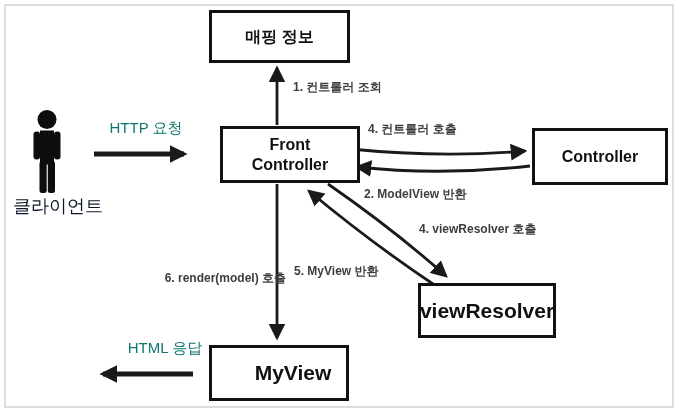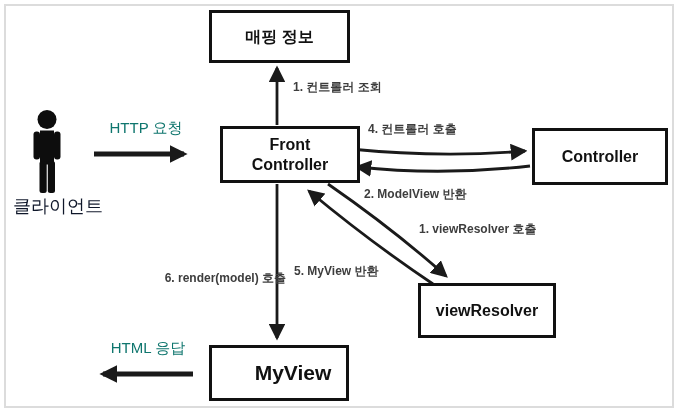--- a/index.html
+++ b/index.html
@@ -13,38 +13,38 @@
   }
   .node{
     position:absolute;border:3px solid #111;background:#fff;
     display:flex;align-items:center;justify-content:center;
     font-weight:bold;color:#111;font-size:16px;line-height:1.2;
     text-align:center;white-space:pre-line;box-sizing:border-box;
   }
   .node-mapping{left:209px;top:10px;width:141px;height:53px;}
   .node-front{left:220px;top:126px;width:140px;height:57px;}
   .node-controller{left:532px;top:128px;width:136px;height:57px;}
-  .node-viewresolver{left:418px;top:283px;width:138px;height:55px;font-size:16px;}
+  .node-viewresolver{left:418px;top:283px;width:138px;height:55px;font-size:21px;}
   .node-myview{left:209px;top:345px;width:140px;height:56px;font-size:21px;padding-left:28px;}
   .step-label{
     position:absolute;font-size:12px;font-weight:bold;color:#3d3d3d;
     white-space:nowrap;
   }
   .lbl-step1{left:293px;top:79px;}
   .lbl-step2{left:368px;top:121px;}
   .lbl-step3{left:364px;top:186px;}
   .lbl-step4{left:419px;top:221px;}
   .lbl-step5{left:294px;top:263px;text-align:center;}
   .lbl-step6{right:392px;top:270px;}
   .io-label{
     position:absolute;font-size:15px;color:#0f766e;font-weight:500;
     white-space:nowrap;text-align:center;
   }
   .lbl-http{left:98px;top:119px;width:96px;}
-  .lbl-html{left:100px;top:339px;width:96px;}
+  .lbl-html{left:117px;top:339px;width:96px;}
   .lbl-client{
     position:absolute;left:10px;top:194px;width:96px;text-align:center;
     font-size:18px;color:#0f172a;
   }
   svg.wires{position:absolute;left:0;top:0;width:678px;height:412px;}
 </style>
 </head>
 <body>
 
 <div class="stage">
@@ -94,21 +94,21 @@
 
   <div class="node node-controller">Controller</div>
 
   <div class="node node-viewresolver">viewResolver</div>
 
   <div class="node node-myview">MyView</div>
 
   <div class="step-label lbl-step1">1. 컨트롤러 조회</div>
   <div class="step-label lbl-step2">4. 컨트롤러 호출</div>
   <div class="step-label lbl-step3">2. ModelView 반환</div>
-  <div class="step-label lbl-step4">1. viewResolver 호출</div>
+  <div class="step-label lbl-step4">4. viewResolver 호출</div>
   <div class="step-label lbl-step5">5. MyView 반환</div>
   <div class="step-label lbl-step6">6. render(model) 호출</div>
 
   <div class="io-label lbl-http">HTTP 요청</div>
   <div class="io-label lbl-html">HTML 응답</div>
 
   <div class="lbl-client">클라이언트</div>
 
 </div>
 

